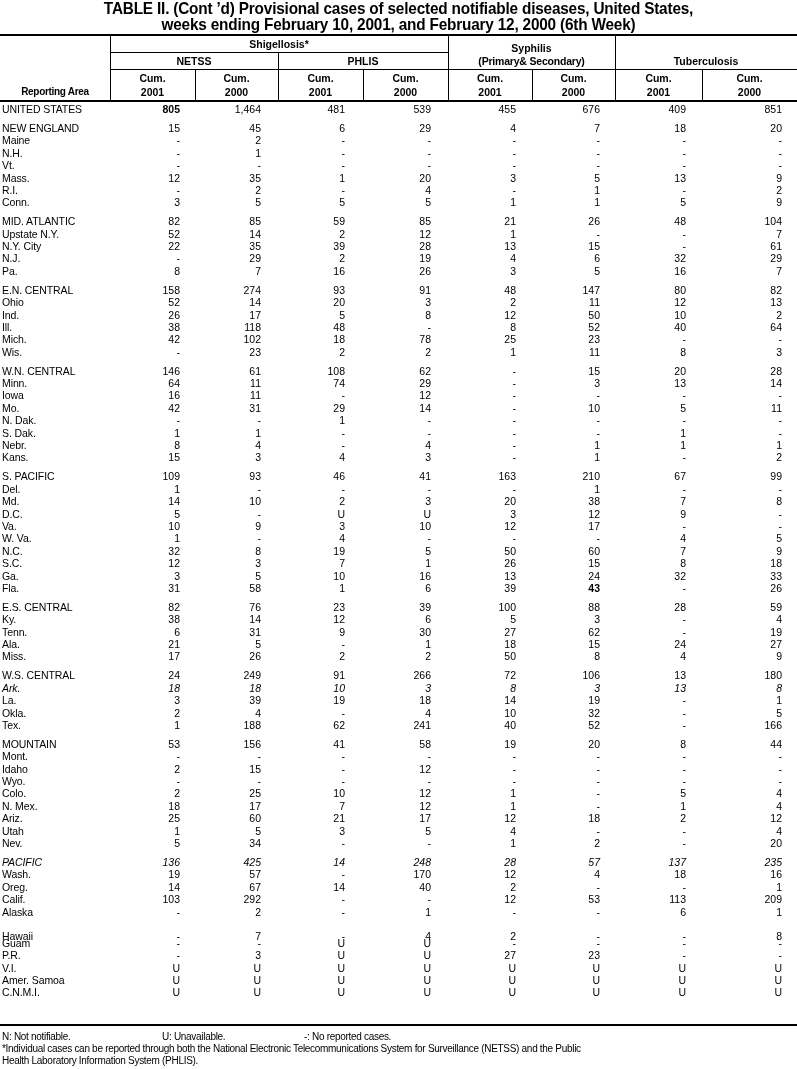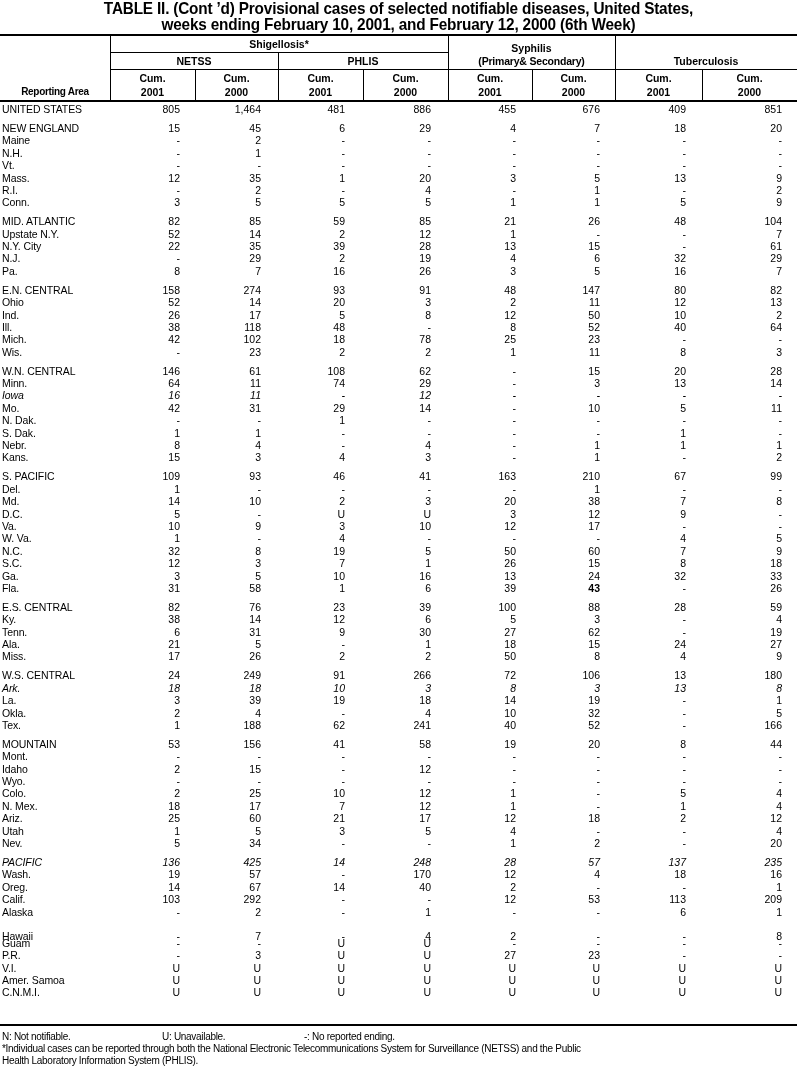--- a/index.html
+++ b/index.html
@@ -68,24 +68,24 @@
     <div class="hdr bold" style="left: 532px; top: 86px; width: 83px;">2000</div>
     <div class="hdr bold" style="left: 615px; top: 72px; width: 87px;">Cum.</div>
     <div class="hdr bold" style="left: 615px; top: 86px; width: 87px;">2001</div>
     <div class="hdr bold" style="left: 702px; top: 72px; width: 95px;">Cum.</div>
     <div class="hdr bold" style="left: 702px; top: 86px; width: 95px;">2000</div>
   </div>
 
 <div class="rows" id="rows">
     <div class="row" style="top: 0px;">
       <span class="area">UNITED STATES</span>
-      <span class="v" style="left: 120px;">805</span>
+      <span class="v" style="left: 120px; font-weight: bold;">805</span>
       <span class="v" style="left: 201px;">1,464</span>
       <span class="v" style="left: 285px;">481</span>
-      <span class="v" style="left: 371px;">886</span>
+      <span class="v" style="left: 371px;">539</span>
       <span class="v" style="left: 456px;">455</span>
       <span class="v" style="left: 540px;">676</span>
       <span class="v" style="left: 626px;">409</span>
       <span class="v" style="left: 722px;">851</span>
     </div>
     <div class="row" style="top: 18.9px;">
       <span class="area">NEW ENGLAND</span>
       <span class="v" style="left: 120px;">15</span>
       <span class="v" style="left: 201px;">45</span>
       <span class="v" style="left: 285px;">6</span>
@@ -297,21 +297,21 @@
       <span class="area">Minn.</span>
       <span class="v" style="left: 120px;">64</span>
       <span class="v" style="left: 201px;">11</span>
       <span class="v" style="left: 285px;">74</span>
       <span class="v" style="left: 371px;">29</span>
       <span class="v" style="left: 456px;">-</span>
       <span class="v" style="left: 540px;">3</span>
       <span class="v" style="left: 626px;">13</span>
       <span class="v" style="left: 722px;">14</span>
     </div>
-    <div class="row" style="top: 286.4px; font-style: italic;">
+    <div class="row" style="top: 286.4px;">
       <span class="area">Iowa</span>
       <span class="v" style="left: 120px;">16</span>
       <span class="v" style="left: 201px;">11</span>
       <span class="v" style="left: 285px;">-</span>
       <span class="v" style="left: 371px;">12</span>
       <span class="v" style="left: 456px;">-</span>
       <span class="v" style="left: 540px;">-</span>
       <span class="v" style="left: 626px;">-</span>
       <span class="v" style="left: 722px;">-</span>
     </div>
@@ -808,16 +808,16 @@
       <span class="v" style="left: 456px;">U</span>
       <span class="v" style="left: 540px;">U</span>
       <span class="v" style="left: 626px;">U</span>
       <span class="v" style="left: 722px;">U</span>
     </div>
   </div>
 
 <div class="foot" style="top:1031px;">
   <span>N: Not notifiable.</span>
   <span style="position:absolute;left:160px;">U: Unavailable.</span>
-  <span style="position:absolute;left:302px;">-: No reported ending.</span>
+  <span style="position:absolute;left:302px;">-: No reported cases.</span>
 </div>
 <div class="foot" style="top:1043px;">*Individual cases can be reported through both the National Electronic Telecommunications System for Surveillance (NETSS) and the Public</div>
 <div class="foot" style="top:1055px;"> Health Laboratory Information System (PHLIS).</div>
 
 </body></html>

